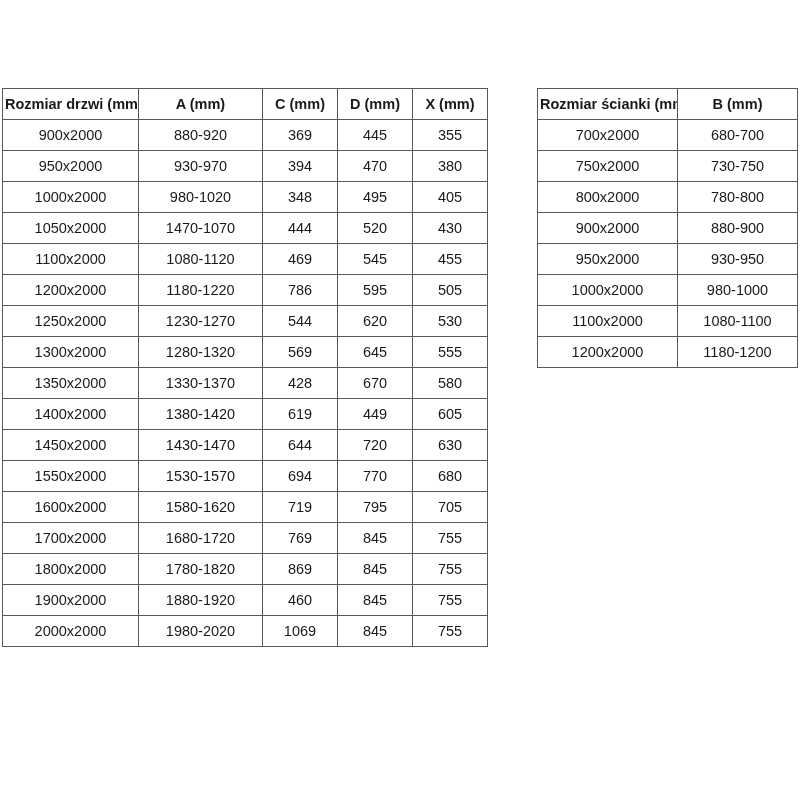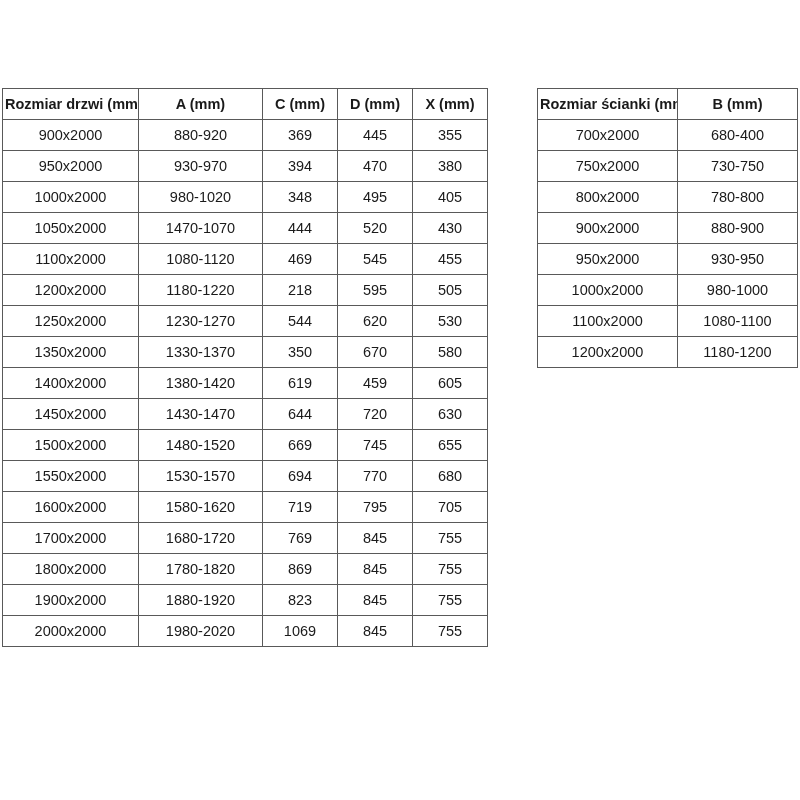--- a/index.html
+++ b/index.html
@@ -109,60 +109,60 @@
         <tr>
           <td>1100x2000</td>
           <td>1080-1120</td>
           <td>469</td>
           <td>545</td>
           <td>455</td>
         </tr>
         <tr>
           <td>1200x2000</td>
           <td>1180-1220</td>
-          <td>218</td>
+          <td>786</td>
           <td>595</td>
           <td>505</td>
         </tr>
         <tr>
           <td>1250x2000</td>
           <td>1230-1270</td>
           <td>544</td>
           <td>620</td>
           <td>530</td>
         </tr>
         <tr>
+          <td>1300x2000</td>
+          <td>1280-1320</td>
+          <td>569</td>
+          <td>645</td>
+          <td>555</td>
+        </tr>
+        <tr>
           <td>1350x2000</td>
           <td>1330-1370</td>
-          <td>350</td>
+          <td>428</td>
           <td>670</td>
           <td>580</td>
         </tr>
         <tr>
           <td>1400x2000</td>
           <td>1380-1420</td>
           <td>619</td>
-          <td>459</td>
+          <td>449</td>
           <td>605</td>
         </tr>
         <tr>
           <td>1450x2000</td>
           <td>1430-1470</td>
           <td>644</td>
           <td>720</td>
           <td>630</td>
         </tr>
         <tr>
-          <td>1500x2000</td>
-          <td>1480-1520</td>
-          <td>669</td>
-          <td>745</td>
-          <td>655</td>
-        </tr>
-        <tr>
           <td>1550x2000</td>
           <td>1530-1570</td>
           <td>694</td>
           <td>770</td>
           <td>680</td>
         </tr>
         <tr>
           <td>1600x2000</td>
           <td>1580-1620</td>
           <td>719</td>
@@ -179,21 +179,21 @@
         <tr>
           <td>1800x2000</td>
           <td>1780-1820</td>
           <td>869</td>
           <td>845</td>
           <td>755</td>
         </tr>
         <tr>
           <td>1900x2000</td>
           <td>1880-1920</td>
-          <td>823</td>
+          <td>460</td>
           <td>845</td>
           <td>755</td>
         </tr>
         <tr>
           <td>2000x2000</td>
           <td>1980-2020</td>
           <td>1069</td>
           <td>845</td>
           <td>755</td>
         </tr>
@@ -207,21 +207,21 @@
       </colgroup>
     <thead>
       <tr>
           <th>Rozmiar ścianki (mm)</th>
           <th>B (mm)</th>
         </tr>
     </thead>
     <tbody>
         <tr>
           <td>700x2000</td>
-          <td>680-400</td>
+          <td>680-700</td>
         </tr>
         <tr>
           <td>750x2000</td>
           <td>730-750</td>
         </tr>
         <tr>
           <td>800x2000</td>
           <td>780-800</td>
         </tr>
         <tr>

